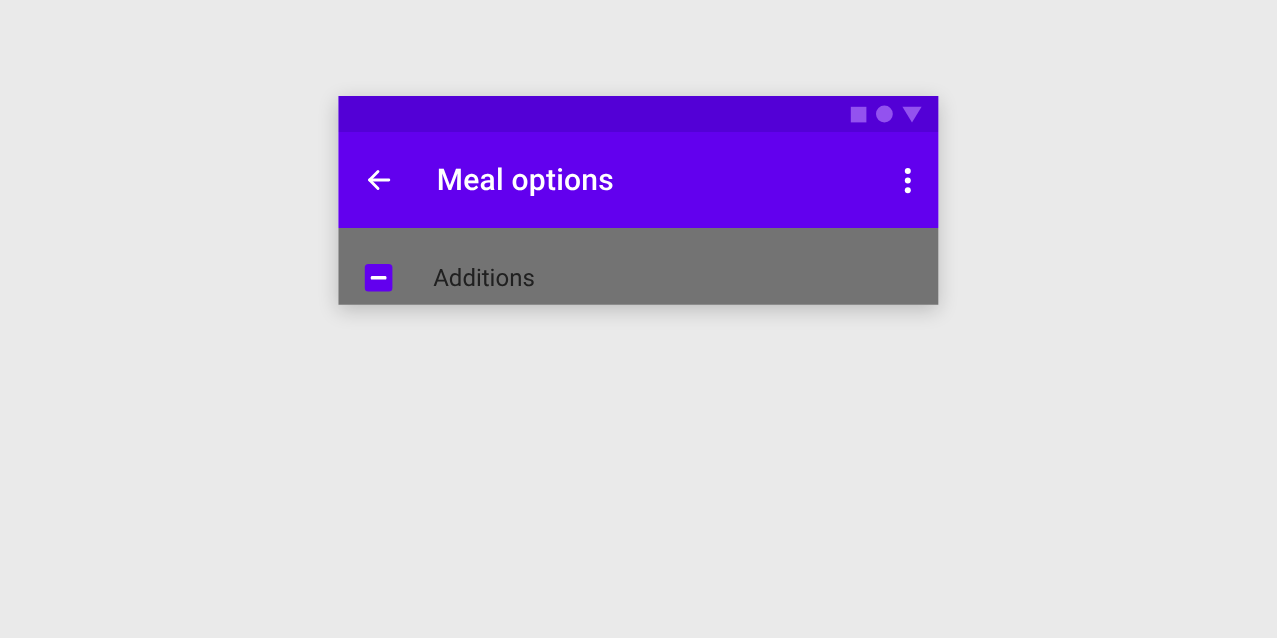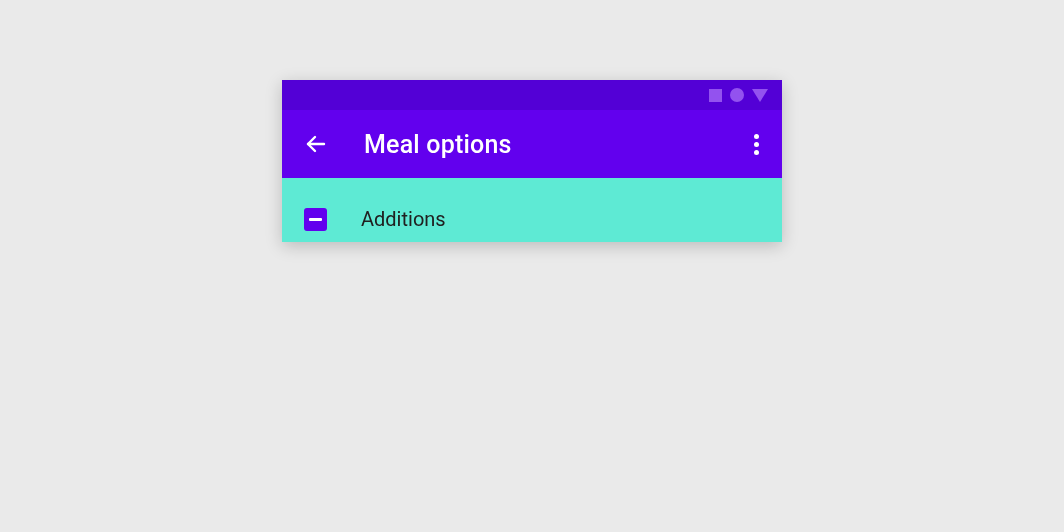--- a/index.html
+++ b/index.html
@@ -44,21 +44,21 @@
       background: #9352ef;
     }
     .status-triangle {
       width: 0;
       height: 0;
       border-left: 8px solid transparent;
       border-right: 8px solid transparent;
       border-top: 13px solid #9352ef;
     }
     .app-bar {
-      height: 68px;
+      height: 80px;
       background: #6200ee;
       display: flex;
       align-items: center;
       padding: 0 14px 0 22px;
       color: #fff;
       justify-content: space-between;
     }
     .back-arrow {
       width: 24px;
       height: 24px;
@@ -85,21 +85,21 @@
       cursor: pointer;
     }
     .dot {
       width: 5px;
       height: 5px;
       border-radius: 50%;
       background: #fff;
     }
     .content {
       padding: 18px 0 0 0;
-      background: #5eead4;
+      background: #737373;
     }
     .group-row {
       display: flex;
       align-items: center;
       height: 46px;
       padding-left: 22px;
     }
     .indeterminate-box {
       width: 23px;
       height: 23px;

